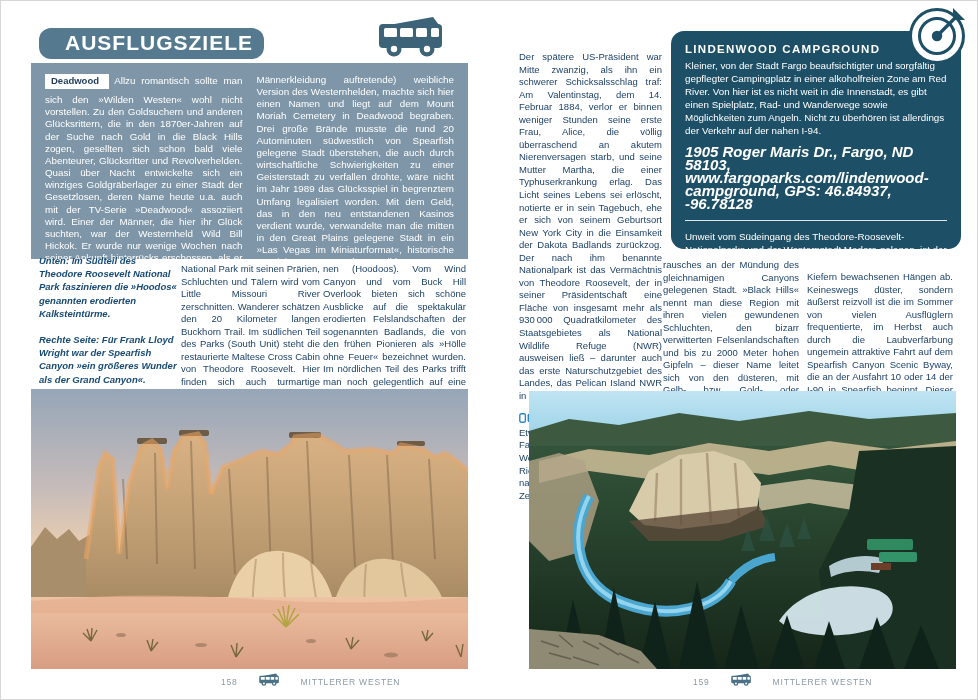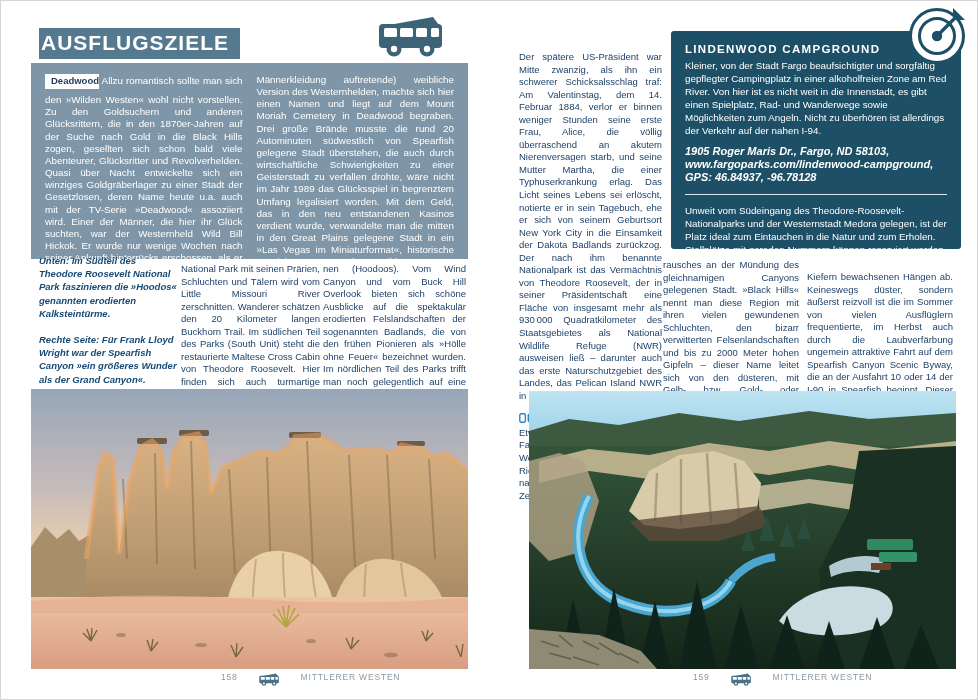--- a/index.html
+++ b/index.html
@@ -4,59 +4,59 @@
 <style>
   * { margin:0; padding:0; box-sizing:border-box; }
   html,body { background:#ffffff; }
   body { font-family:"Liberation Sans", sans-serif; }
   .spread {
     position:relative; width:978px; height:700px; background:#ffffff;
     border:1px solid #d6d6d6; overflow:hidden;
   }
   .title-bar {
     position:absolute; left:38px; top:27px; background:#557a90; color:#ffffff;
-    font-size:21px; font-weight:bold; letter-spacing:1px; padding:3px 11px 4px 2px;
+    font-size:21px; font-weight:bold; letter-spacing:1px; padding:3px 11px 4px 26px;border-radius:12px;
   }
   .header-bus { position:absolute; left:374px; top:12px; width:74px; height:46px; }
   .info-box {
     position:absolute; left:30px; top:62px; width:437px; height:196px;
     background:#7e96a7; padding:11px 14px 10px 14px;
   }
   .info-cols { display:flex; gap:14px; }
   .info-col { width:198px; color:#ffffff; font-size:9.8px; line-height:12.15px; text-align:justify; }
   .chip {
     display:inline-block; background:#ffffff; color:#1d3a5a; font-weight:bold;
-    font-size:9.5px; padding:1px 0 2px 6px; margin-bottom:5px;
+    font-size:9.5px; padding:1px 10px 2px 6px; margin-bottom:5px;
   }
   .link { font-weight:bold; font-style:italic; }
   .caption-block { position:absolute; left:38px; top:253px; width:140px; color:#174a75;
     font-size:9.5px; line-height:13.2px; font-weight:bold; font-style:italic; }
   .caption-block p + p { margin-top:13px; }
   .col { position:absolute; font-size:9.5px; line-height:12.55px; text-align:justify; color:#1d4168; }
   .lcol2 { left:180px; top:262px; width:139px; }
   .lcol3 { left:322px; top:262px; width:143px; }
   .rcol1 { left:518px; top:19px;  width:143px;margin-top:31px; }
   .rcol2 { left:662px; top:258px; width:136px; }
   .rcol3 { left:806px; top:270px; width:146px; }
   .sub-heading { display:flex; align-items:center; gap:12px; margin:9px 0 3px 0;
     font-size:10px; font-weight:normal; color:#1a5a86; text-align:left; }
   .camp-box {
     position:absolute; left:670px; top:30px; width:290px; height:218px;
-    background:#1d4f66; border-radius:3px; color:#ffffff; padding:12px 14px 10px 14px;
+    background:#1d4f66; border-radius:13px; color:#ffffff; padding:12px 14px 10px 14px;
   }
   .camp-title { font-size:11.5px; font-weight:bold; letter-spacing:1.3px; }
   .camp-desc  { font-size:9.8px; line-height:13.1px; margin-top:4px; }
-  .camp-addr  { font-style:italic; font-weight:bold; font-size:11px; line-height:13.1px; margin-top:7px; }
+  .camp-addr  { font-style:italic; font-weight:bold; font-size:15px; line-height:13.1px; margin-top:7px; }
   .camp-divider { border:none; border-top:1px solid rgba(255,255,255,0.85); margin:10px 0 9px 0; }
   .target-icon { position:absolute; left:237px; top:-24px; width:58px; height:58px; }
   .photo { position:absolute; overflow:hidden; }
   .photo-left  { left:30px;  top:388px; width:437px; height:280px; }
   .photo-right { left:528px; top:390px; width:427px; height:278px; }
   .photo svg { display:block; width:100%; height:100%; }
-  .footer { position:absolute; top:671px; display:flex; align-items:flex-start; gap:20px;
+  .footer { position:absolute; top:671px; display:flex; align-items:flex-end; gap:20px;
     color:#8b99a4; font-size:8.5px; letter-spacing:0.8px; }
   .footer-left  { left:220px; }
   .footer-right { left:692px; }
   .footer-bus { width:23px; height:15px; }
 </style>
 </head>
 <body>
 
 <div class="spread">
 

